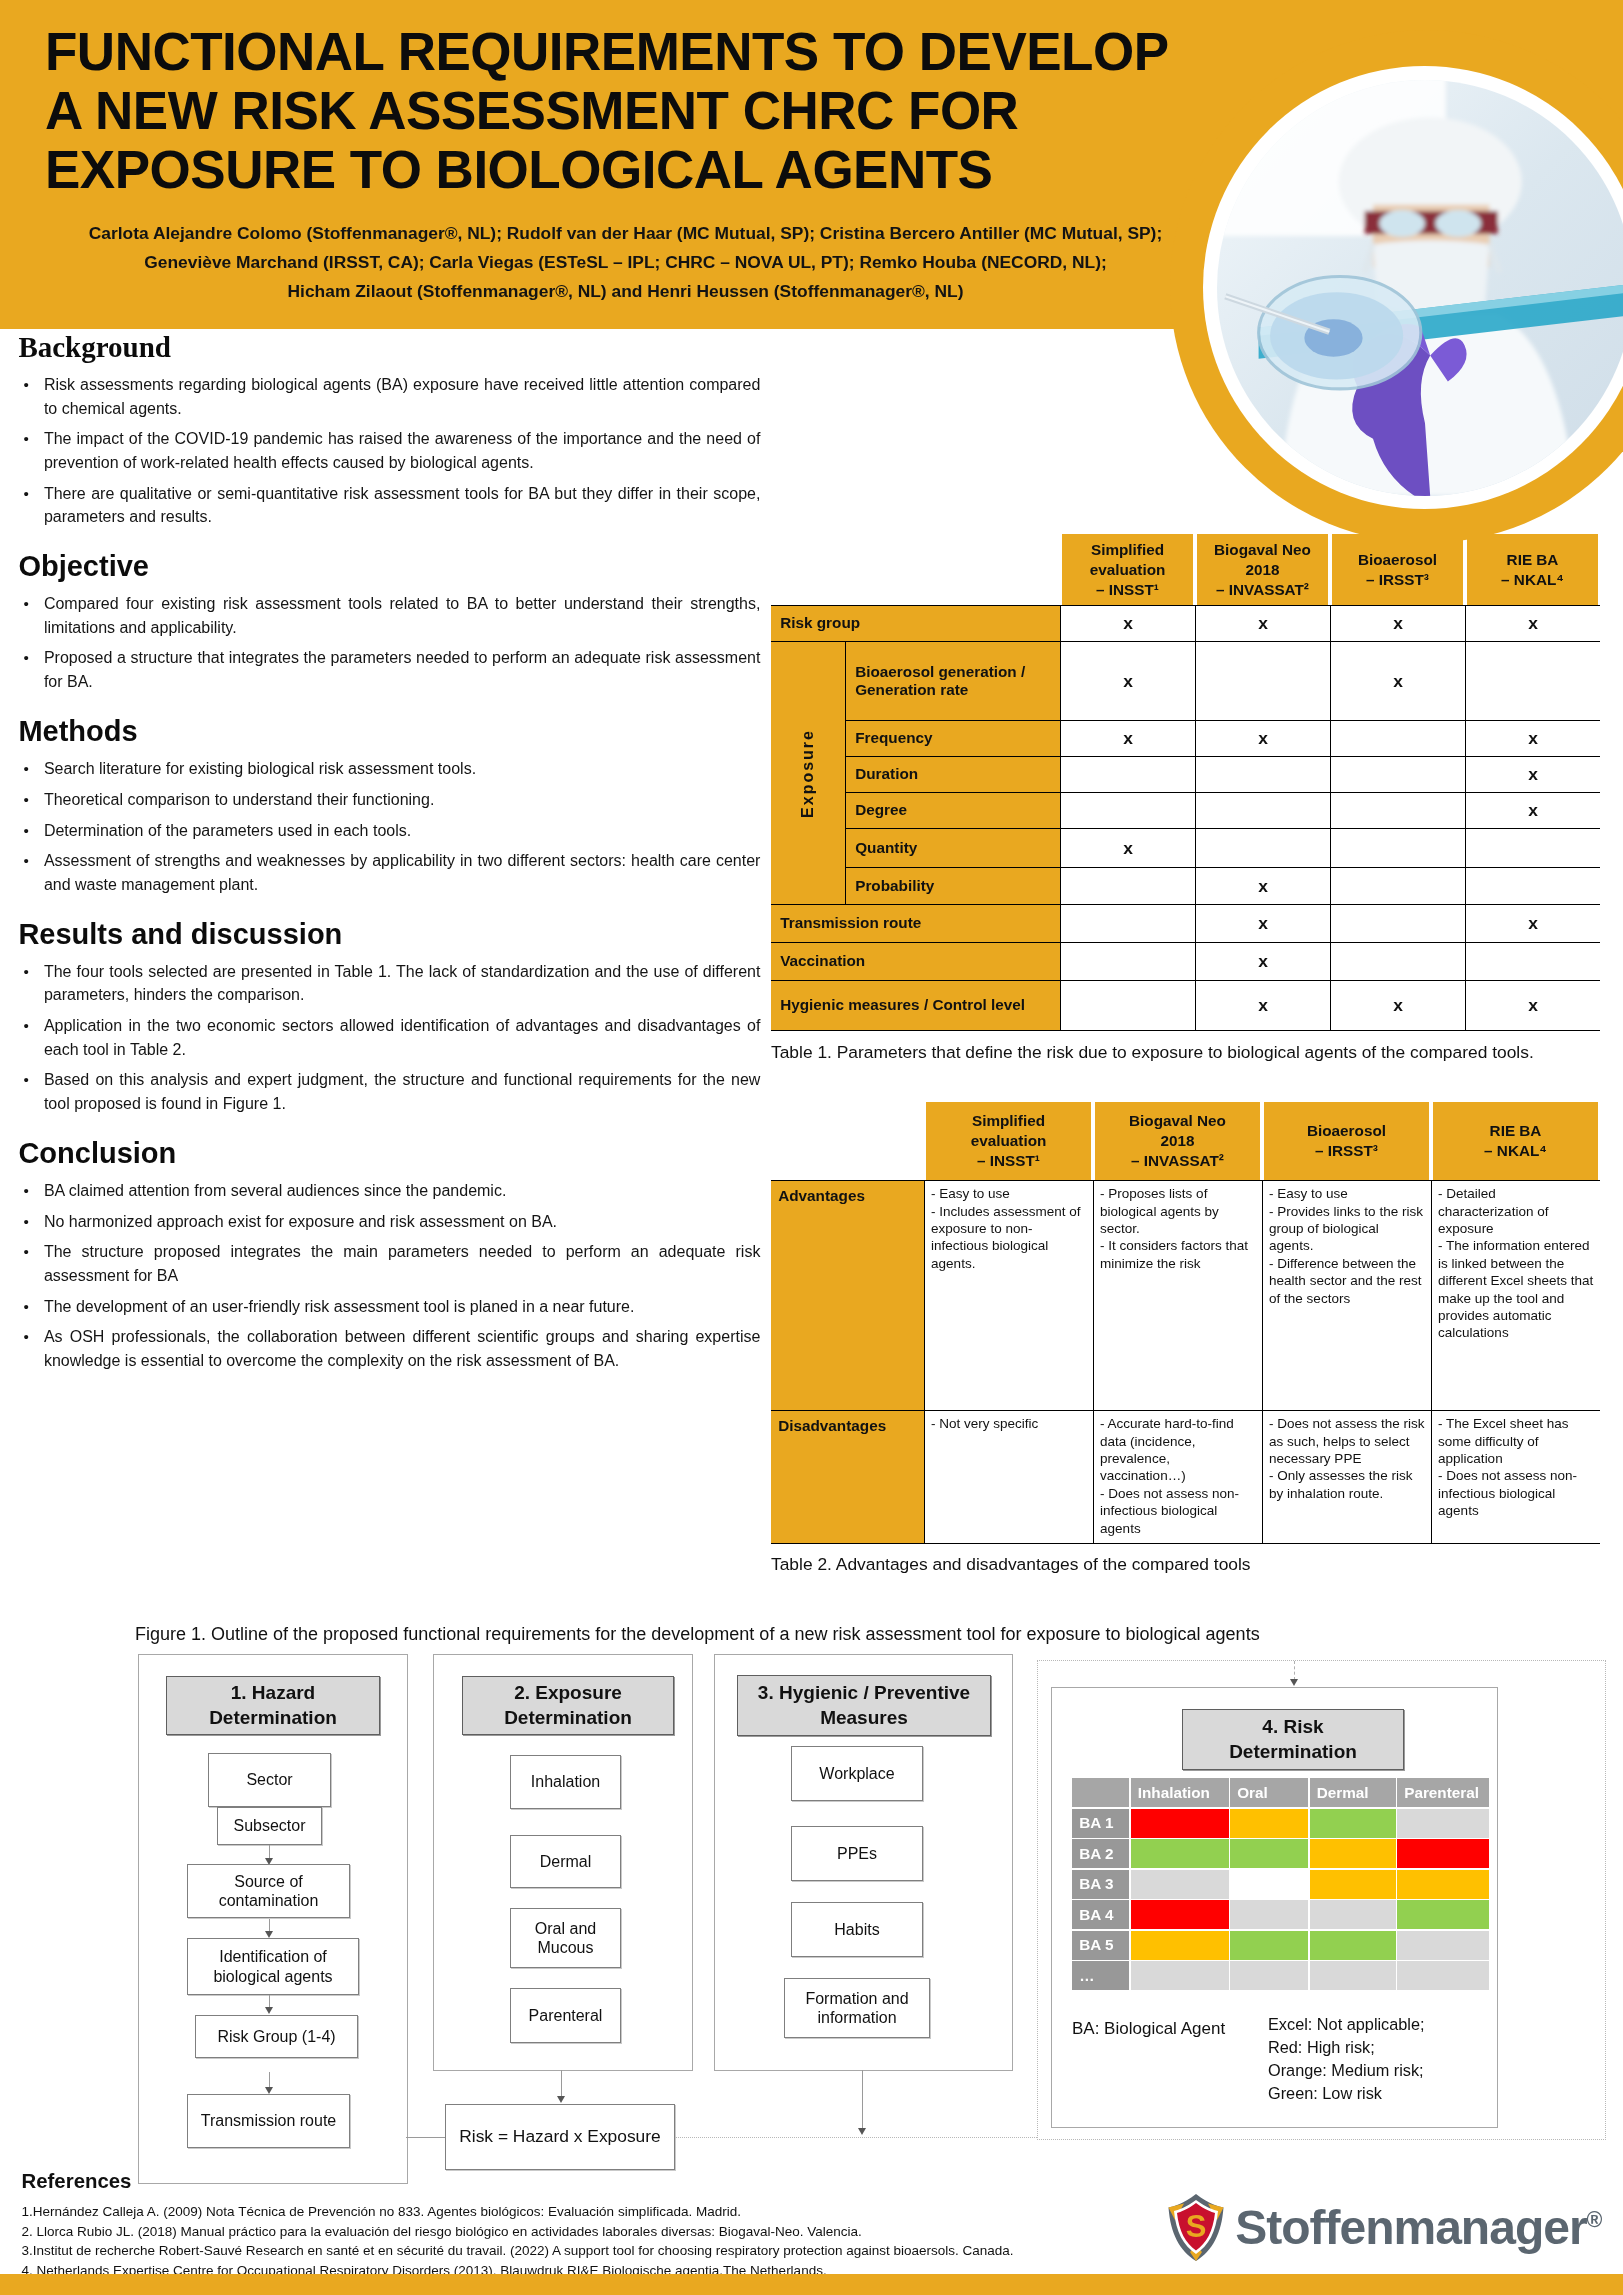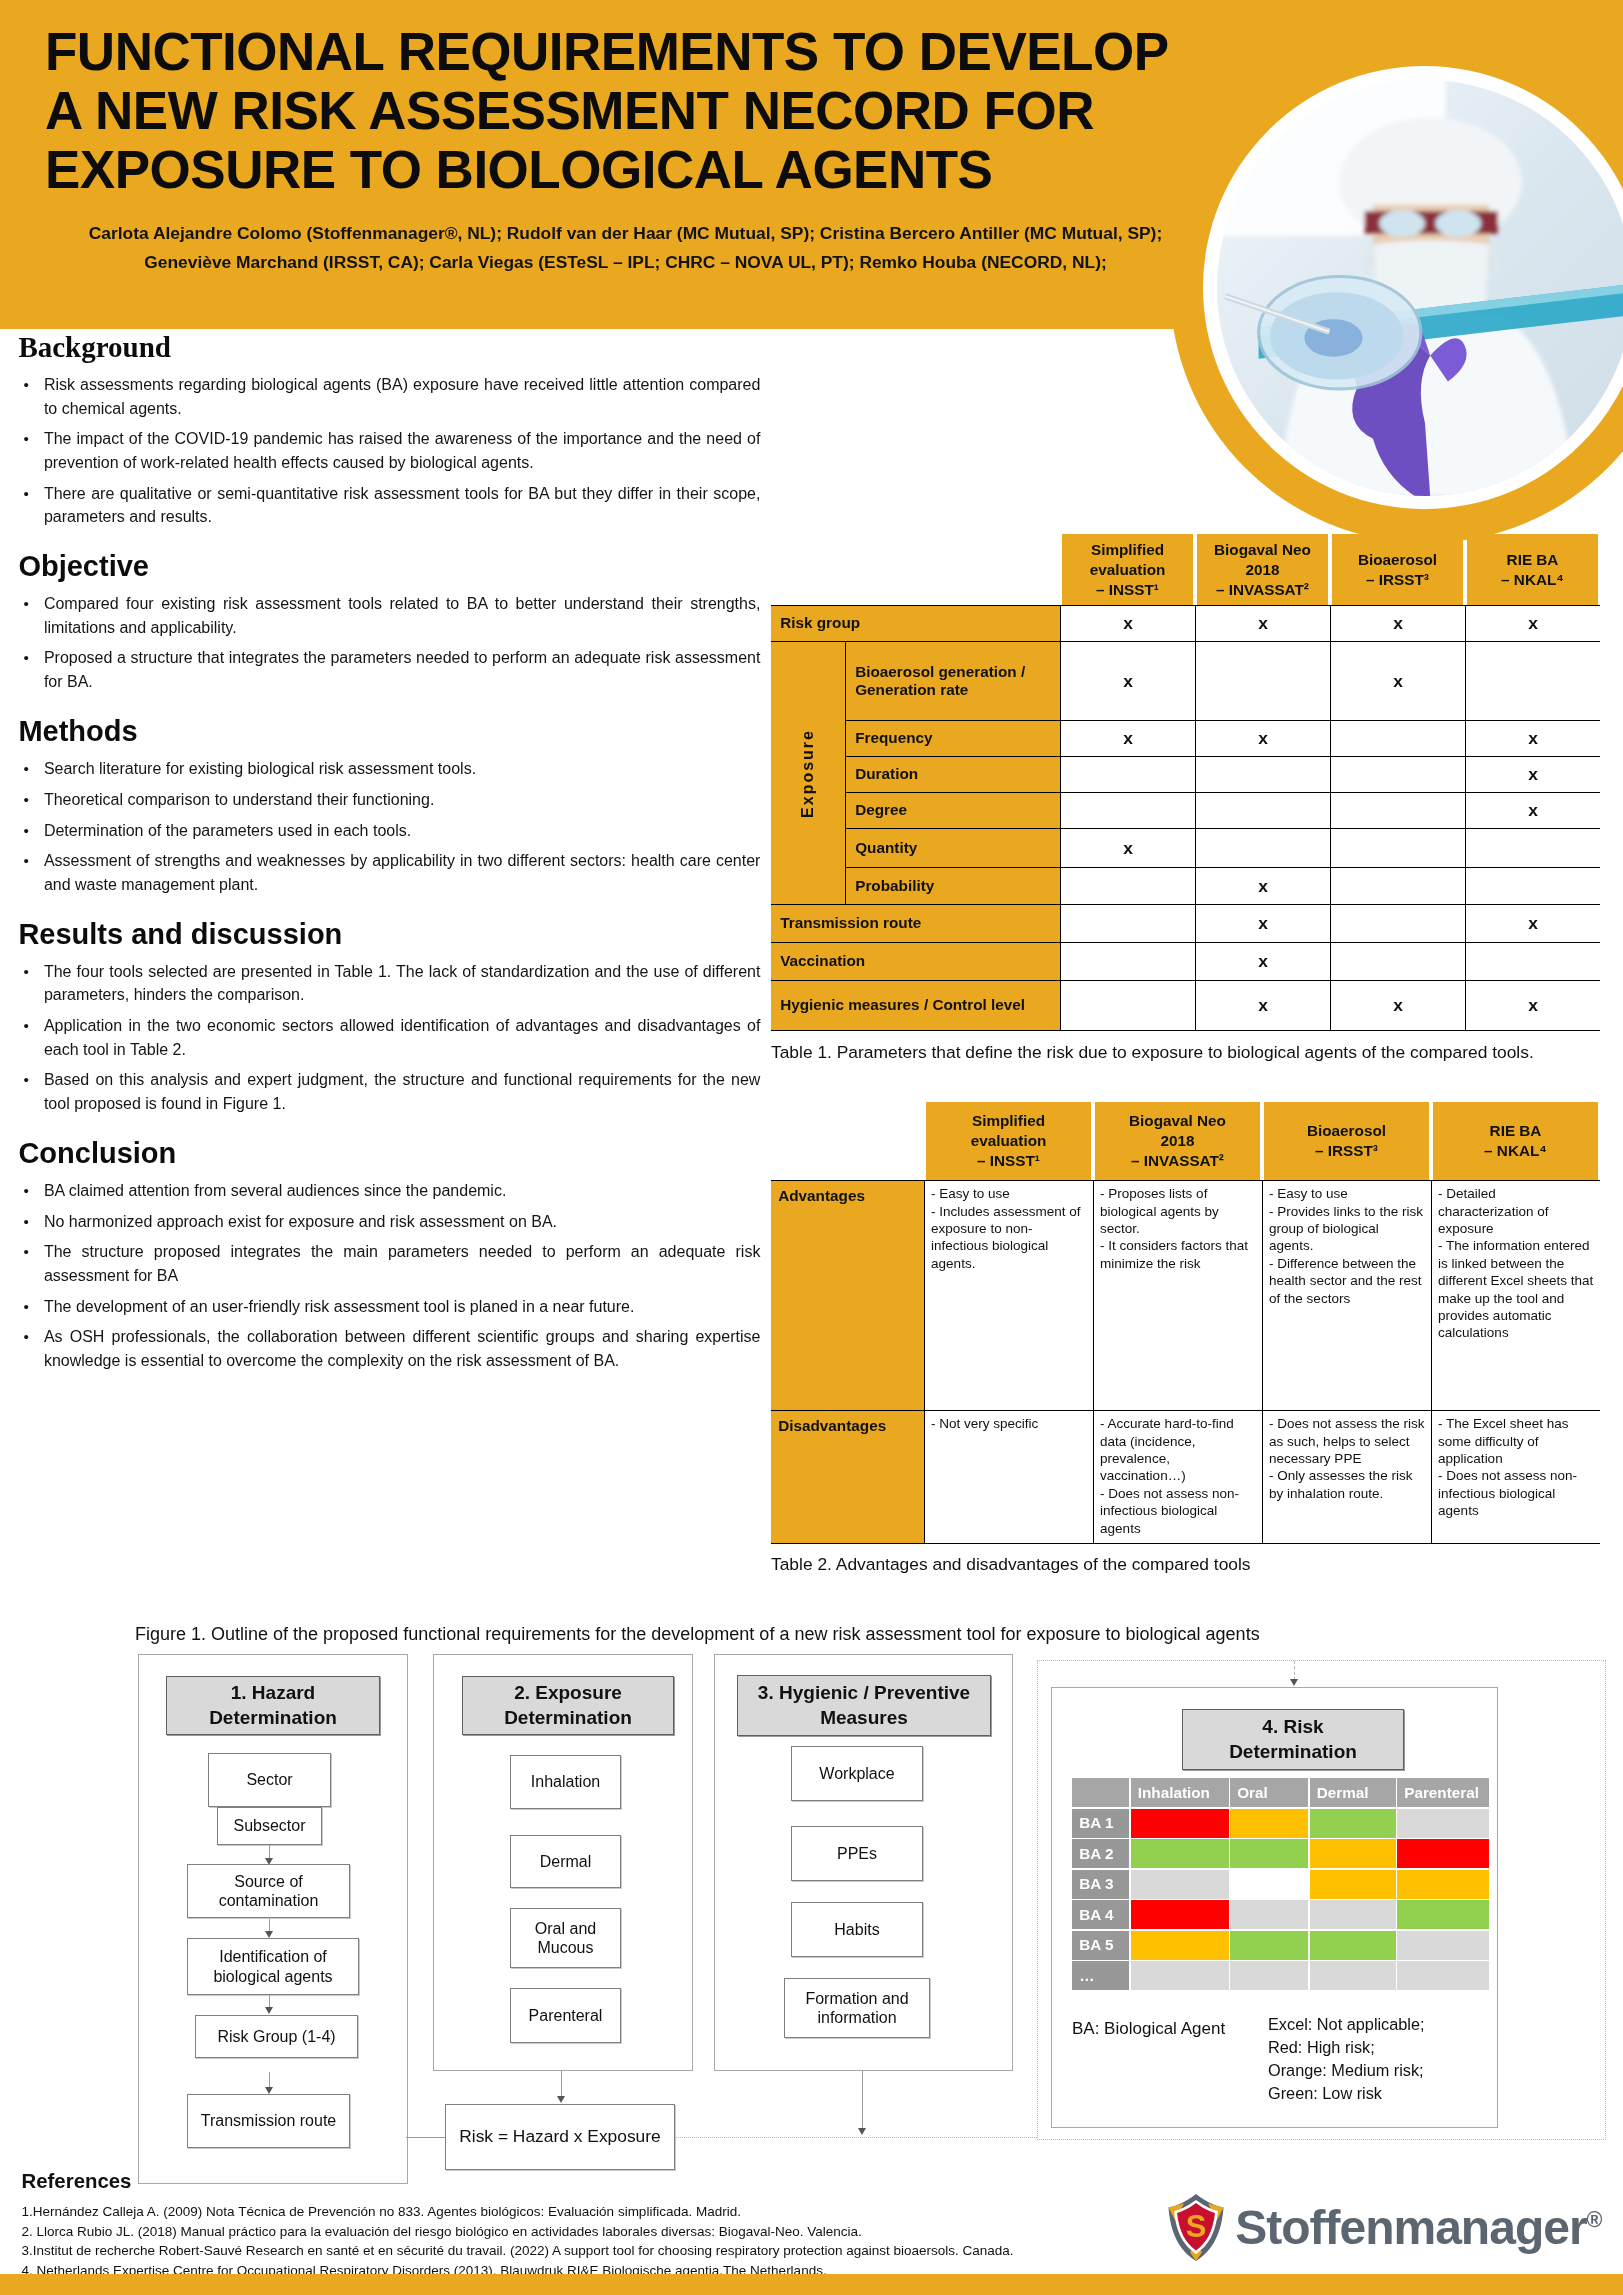--- a/index.html
+++ b/index.html
@@ -122,26 +122,27 @@
         <ellipse cx="115" cy="246" rx="64" ry="42" fill="#bcd9ec" opacity="0.95"></ellipse>
         <ellipse cx="112" cy="248" rx="28" ry="18" fill="#7fa9d8" opacity="0.85"></ellipse>
         <line x1="8" y1="208" x2="108" y2="242" stroke="#cdd8e0" stroke-width="6"></line>
         <line x1="8" y1="208" x2="108" y2="242" stroke="#eef4f8" stroke-width="2"></line>
       </g>
     </svg>
   </div>
 
   <div class="title">
     <div>FUNCTIONAL REQUIREMENTS TO DEVELOP</div>
-    <div>A NEW RISK ASSESSMENT NECORD FOR</div>
+    <div>A NEW RISK ASSESSMENT CHRC FOR</div>
     <div>EXPOSURE TO BIOLOGICAL AGENTS</div>
   </div>
   <div class="authors">
     <div>Carlota Alejandre Colomo (Stoffenmanager®, NL); Rudolf van der Haar (MC Mutual, SP); Cristina Bercero Antiller (MC Mutual, SP);</div>
     <div>Geneviève Marchand (IRSST, CA); Carla Viegas (ESTeSL – IPL; CHRC – NOVA UL, PT); Remko Houba (NECORD, NL);</div>
+    <div>Hicham Zilaout (Stoffenmanager®, NL) and Henri Heussen (Stoffenmanager®, NL)</div>
   </div>
 
   <div class="leftcol">
     <h2 class="first">Background</h2>
     <ul>
       <li>Risk assessments regarding biological agents (BA) exposure have received little attention compared to chemical agents.</li>
       <li>The impact of the COVID-19 pandemic has raised the awareness of the importance and the need of prevention of work-related health effects caused by biological agents.</li>
       <li>There are qualitative or semi-quantitative risk assessment tools for BA but they differ in their scope, parameters and results.</li>
     </ul>
     <h2>Objective</h2>

